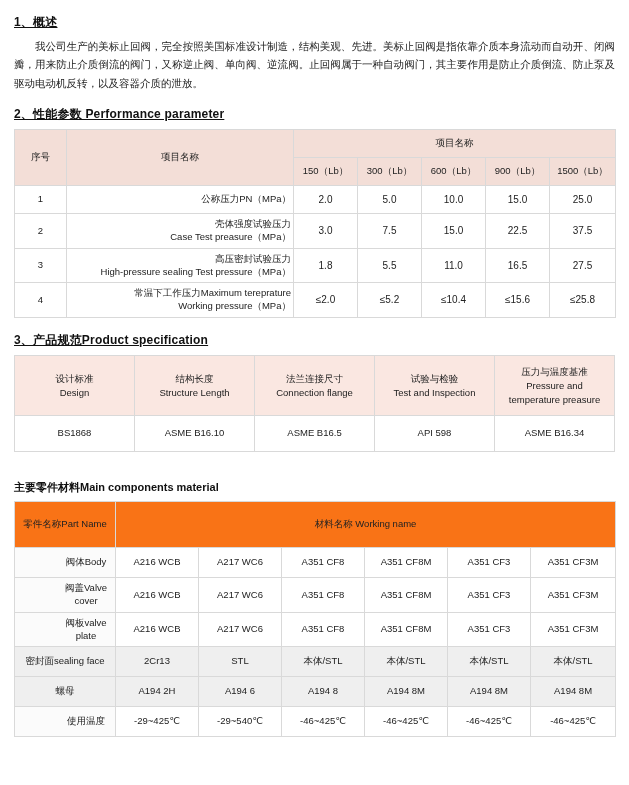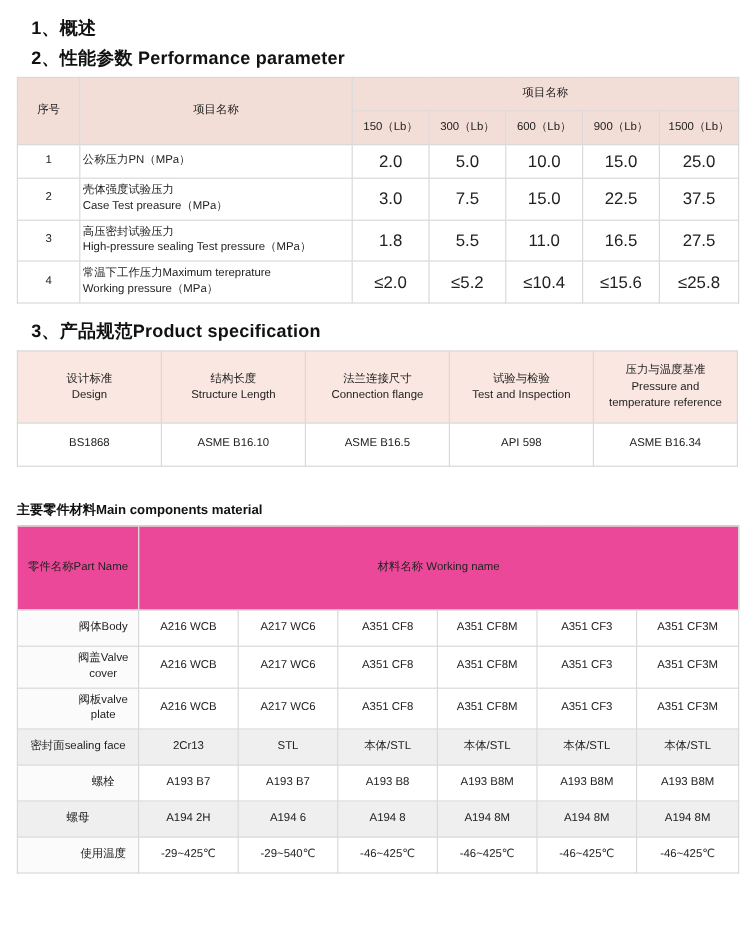--- a/index.html
+++ b/index.html
@@ -6,25 +6,26 @@
   body{
     width:629px;
     background:#ffffff;
     font-family:"Liberation Sans","DejaVu Sans",sans-serif;
     color:#1a1a1a;
     -webkit-font-smoothing:antialiased;
   }
   .page{width:629px;min-height:785px;box-sizing:border-box;padding:14px 14px 6px 14px;}
 
   h2.sec{
-    font-size:15px;
+    font-size:12px;
     font-weight:bold;
-    margin:0 0 6px 12px;
+    margin:0 0 6px 0;
     color:#111;
     letter-spacing:0.2px;
+    text-decoration:underline;
   }
   .para{
     font-size:10.5px;
     line-height:1.75;
     text-align:justify;
     margin:0 0 14px 0;
     text-indent:21px;
     color:#222;
   }
   .gap{height:14px;}
@@ -37,48 +38,49 @@
     vertical-align:middle;
     padding:4px 2px;
     color:#222;
     line-height:1.35;
     font-weight:normal;
   }
 
   
   .t-perf td, .t-perf th{height:19px;}
   .t-perf .hd{background:#f3ded7;font-weight:normal;}
-  .t-perf .nm{text-align:left;}
-  .t-perf .v{font-size:14px;}
+  .t-perf .nm{text-align:right;}
+  .t-perf .v{font-size:10px;}
 
   
   .t-spec{margin-top:2px;}
   .t-spec .hd{background:#fae7e1;padding:9px 3px;line-height:1.45;}
   .t-spec .bd{padding:11px 3px;}
 
   
   .t-mat td{height:21px;text-align:center;}
-  .t-mat .hd{background:#ec4899;padding:24px 3px;}
+  .t-mat .hd{background:#f97316;padding:12px 3px;}
   .t-mat .rowlbl{background:#fbfbfb;padding-left:44px;}
   .t-mat .alt{background:#efefef;}
   .t-mat .altlbl{background:#efefef;}
 
   .sub-title{
     font-size:11px;
     font-weight:bold;
     margin:28px 0 6px 0;
     color:#111;
   }
 </style>
 </head>
 <body>
 
 <div class="page">
 
   <h2 class="sec">1、概述</h2>
+  <p class="para">我公司生产的美标止回阀，完全按照美国标准设计制造，结构美观、先进。美标止回阀是指依靠介质本身流动而自动开、闭阀瓣，用来防止介质倒流的阀门，又称逆止阀、单向阀、逆流阀。止回阀属于一种自动阀门，其主要作用是防止介质倒流、防止泵及驱动电动机反转，以及容器介质的泄放。</p>
 
   <h2 class="sec">2、性能参数 Performance parameter</h2>
 
   <table class="t-perf">
     <colgroup>
       <col style="width:52px">
       <col style="width:227px">
       <col style="width:64px">
       <col style="width:64px">
       <col style="width:64px">
@@ -158,21 +160,21 @@
         <td class="hd" style="white-space:pre-line">设计标准
 Design</td>
         <td class="hd" style="white-space:pre-line">结构长度
 Structure Length</td>
         <td class="hd" style="white-space:pre-line">法兰连接尺寸
 Connection flange</td>
         <td class="hd" style="white-space:pre-line">试验与检验
 Test and Inspection</td>
         <td class="hd" style="white-space:pre-line">压力与温度基准
 Pressure and
-temperature reference</td>
+temperature preasure</td>
       </tr>
       <tr>
         <td class="bd">BS1868</td>
         <td class="bd">ASME B16.10</td>
         <td class="bd">ASME B16.5</td>
         <td class="bd">API 598</td>
         <td class="bd">ASME B16.34</td>
       </tr>
     </tbody>
   </table>
@@ -228,29 +230,20 @@
         <td class="alt">2Cr13</td>
         <td class="alt">STL</td>
         <td class="alt">本体/STL</td>
         <td class="alt">本体/STL</td>
         <td class="alt">本体/STL</td>
         <td class="alt">本体/STL</td>
       </tr>
 
 
 
-      <tr>
-        <td class="rowlbl">螺栓</td>
-        <td>A193 B7</td>
-        <td>A193 B7</td>
-        <td>A193 B8</td>
-        <td>A193 B8M</td>
-        <td>A193 B8M</td>
-        <td>A193 B8M</td>
-      </tr>
 
       <tr>
         <td class="altlbl">螺母</td>
         <td class="alt">A194 2H</td>
         <td class="alt">A194 6</td>
         <td class="alt">A194 8</td>
         <td class="alt">A194 8M</td>
         <td class="alt">A194 8M</td>
         <td class="alt">A194 8M</td>
       </tr>

